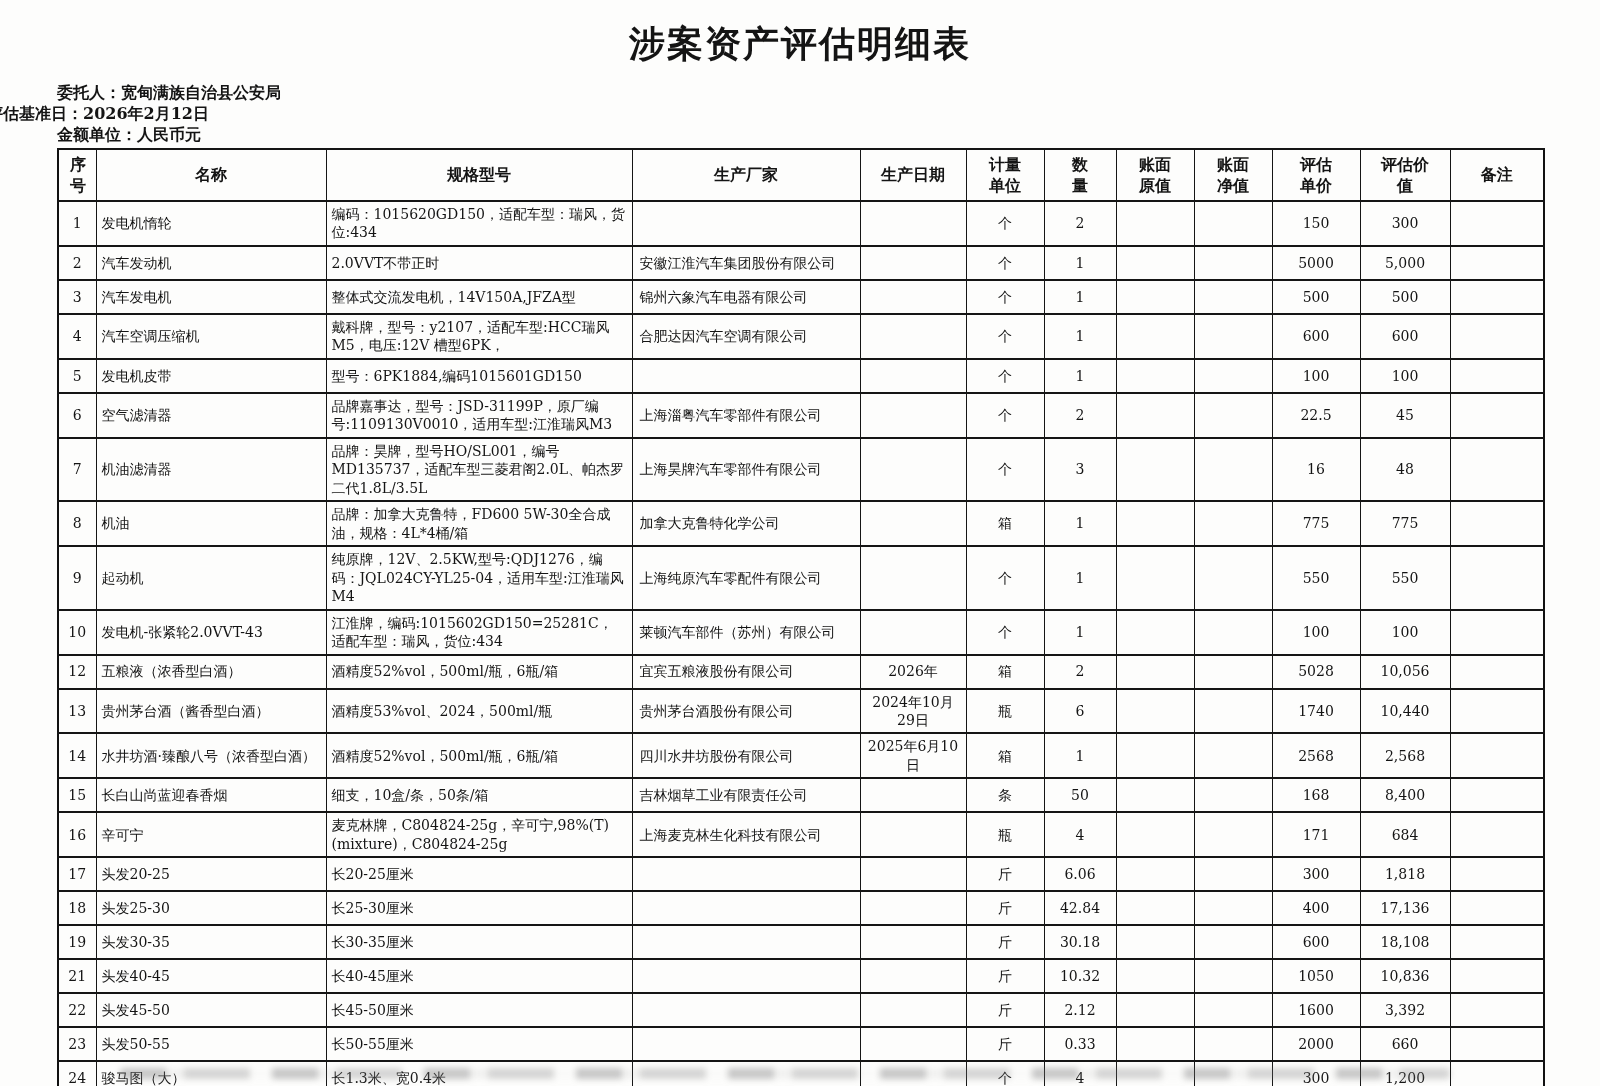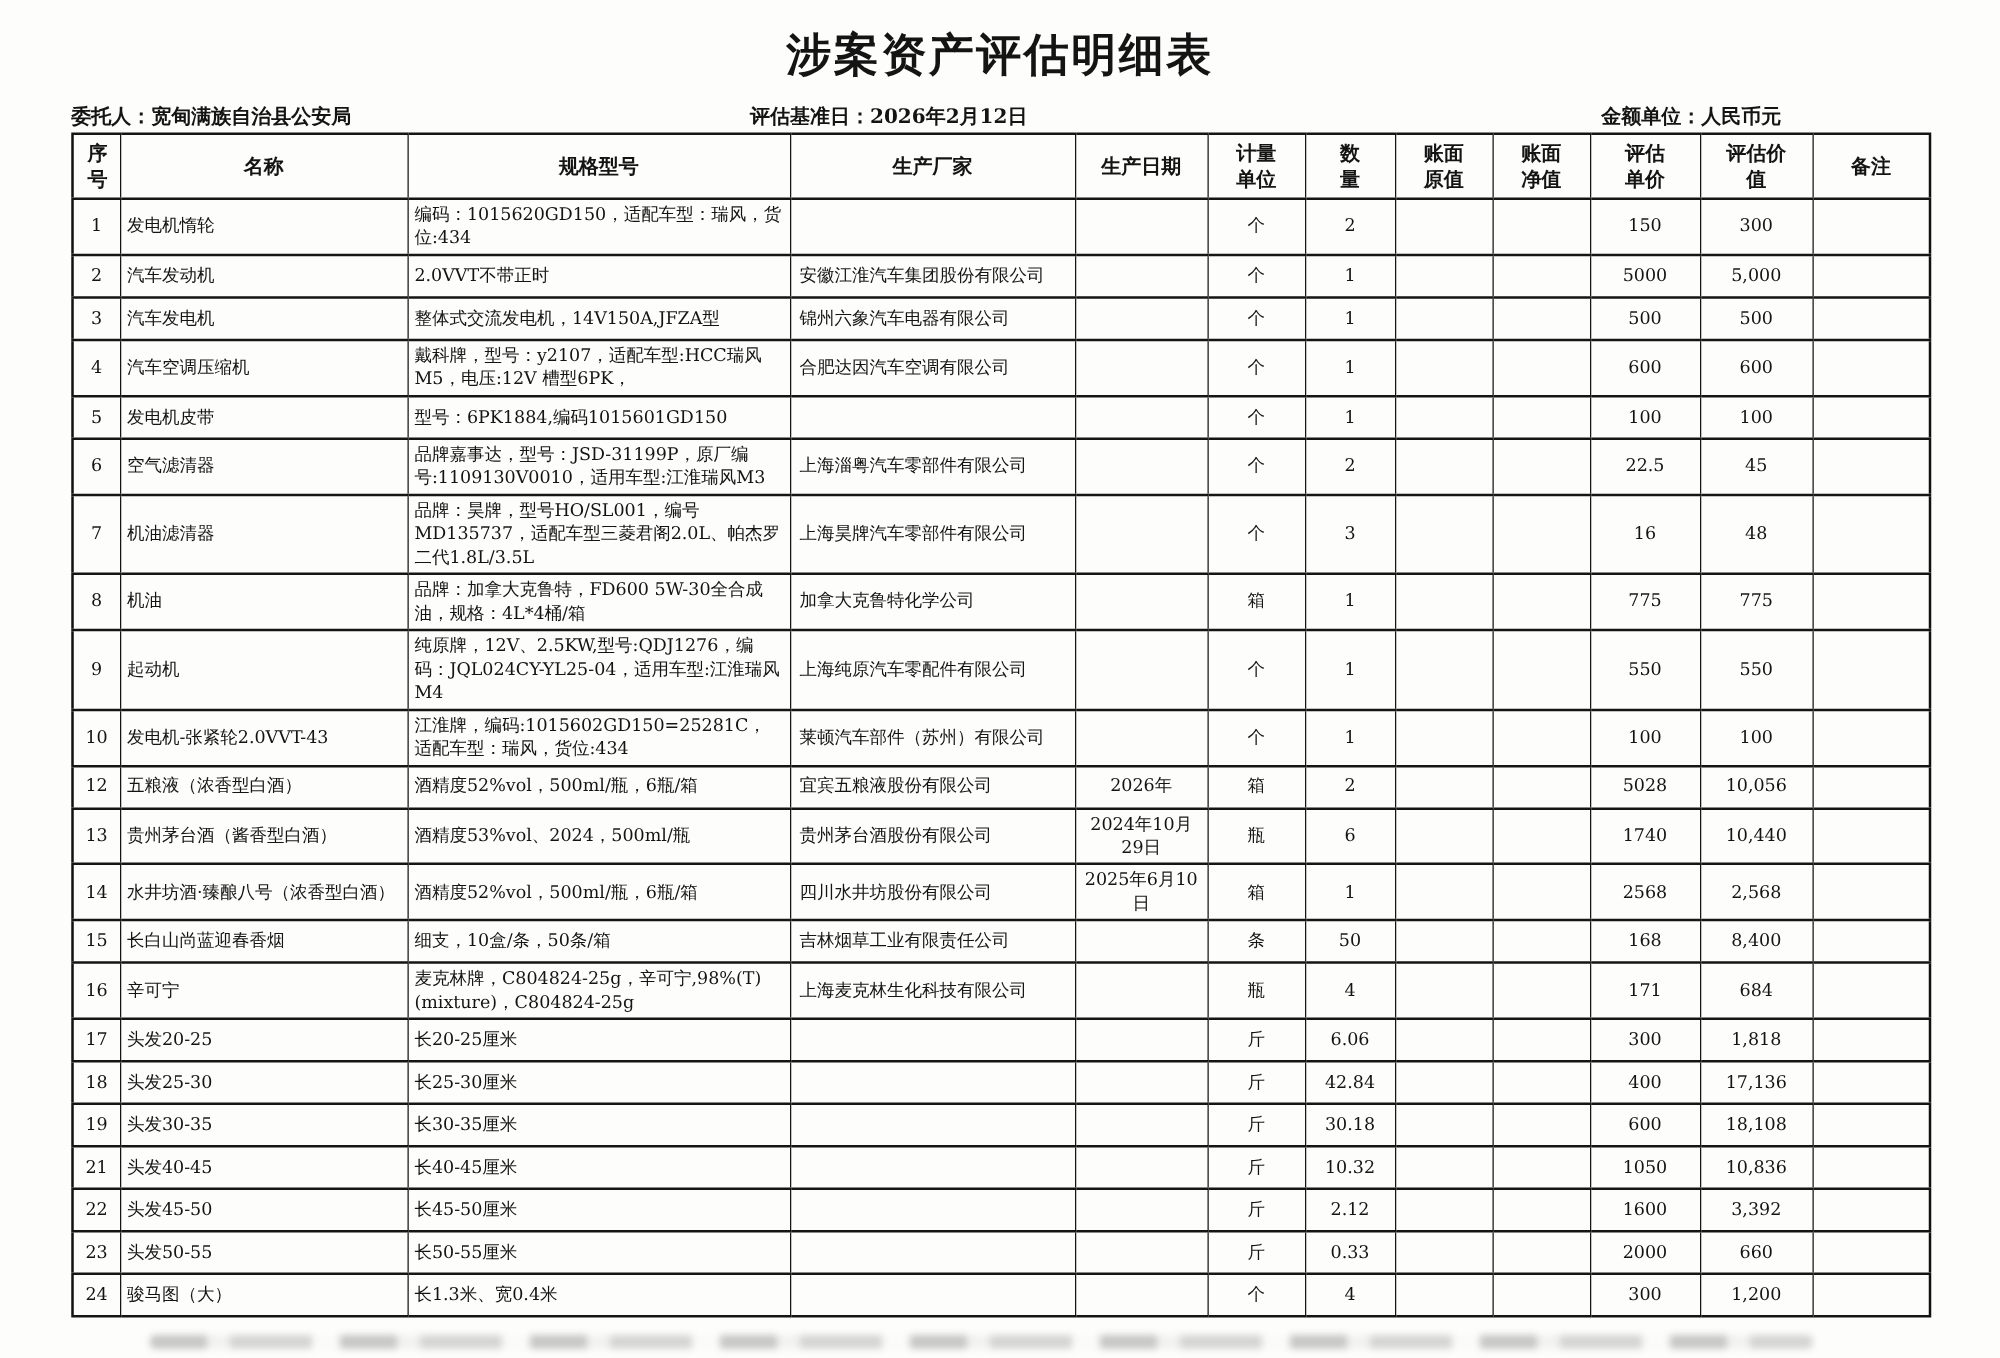--- a/index.html
+++ b/index.html
@@ -20,20 +20,21 @@
     margin:0 0 14px 0;
   }
   .meta-row{
     width:1486px;
     margin-left:57px;
     display:flex;
     justify-content:space-between;
     font-size:16px;
     font-weight:600;
     margin-bottom:2px;
+    flex-direction:column;
   }
   .meta-center{position:relative;left:-70px;}
   .meta-right{padding-right:118px;}
   table.asset-table{
     margin-left:57px;
     width:1486px;
     border-collapse:collapse;
     table-layout:fixed;
     border:2.5px solid #111;
   }

